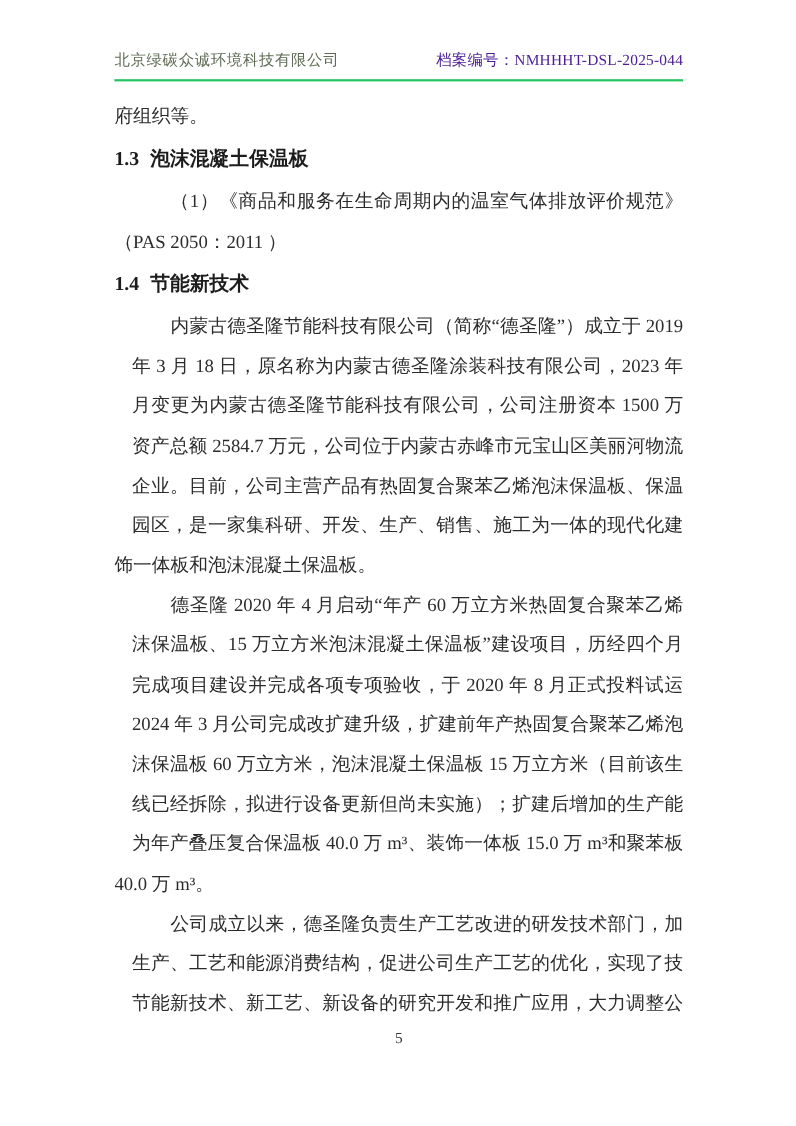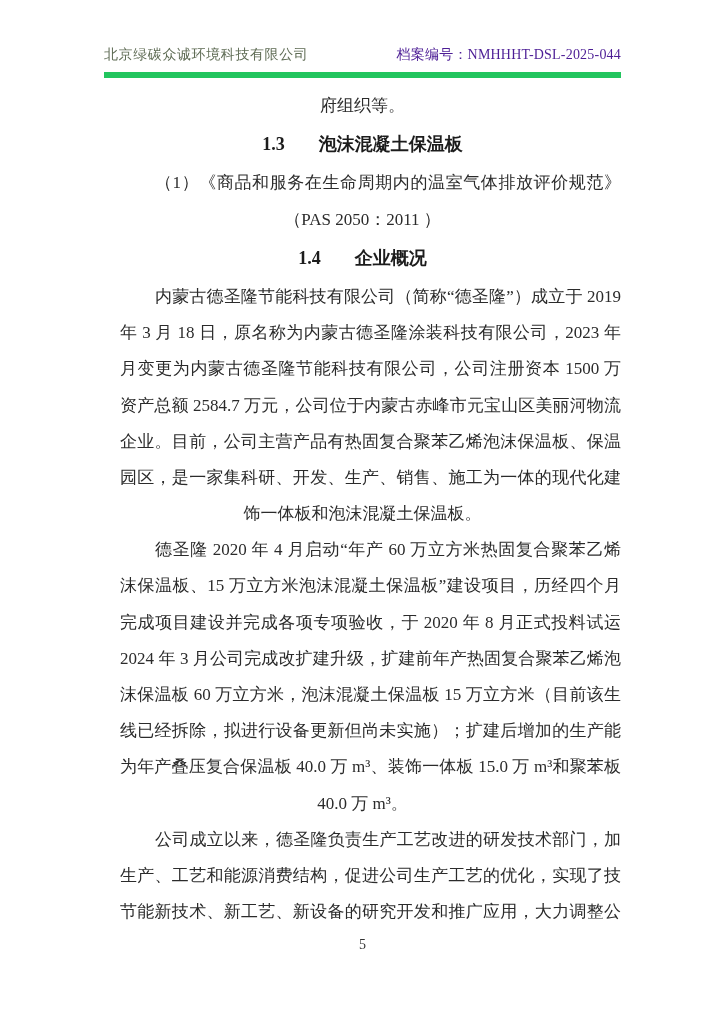--- a/index.html
+++ b/index.html
@@ -20,21 +20,21 @@
   
   .header {
     position: absolute;
     left: 104px;
     top: 46px;
     width: 517px;
     display: flex;
     justify-content: space-between;
     align-items: baseline;
     padding-bottom: 8px;
-    border-bottom: 6px solid #22c55e;
+    border-bottom: 2px solid #22c55e;
     font-size: 14px;
   }
   .company {
     color: #5e6b54;
     letter-spacing: 0.6px;
   }
   .archive {
     color: #4c1d95;
     letter-spacing: 0.2px;
     white-space: nowrap;
@@ -45,38 +45,38 @@
     left: 104px;
     top: 88px;
     width: 517px;
     font-size: 17px;
     color: #2b2b2b;
   }
   .line {
     height: 36.2px;
     line-height: 36.2px;
     overflow: hidden;
-    text-align: center;
+    text-align: left;
   }
   .j {                       
     text-align: justify;
     text-align-last: justify;
     margin-left: 16px;
   }
   .ind {                     
     text-indent: 35px;
   }
   .heading {
     font-weight: bold;
     font-size: 18px;
     color: #1c1c1c;
     margin-top: 2px;
     margin-bottom: 3px;
   }
-  .hnum { margin-right: 34px; }
+  .hnum { margin-right: 10px; }
   
   .pagenum {
     position: absolute;
     top: 935px;
     left: 104px;
     width: 517px;
     text-align: center;
     font-size: 14px;
     color: #333333;
     line-height: 20px;
@@ -97,21 +97,21 @@
     <div class="line">府组织等。</div>
 
     <div class="line heading">
       <span class="hnum">1.3</span><span>泡沫混凝土保温板</span>
     </div>
 
     <div class="line j ind">（1）《商品和服务在生命周期内的温室气体排放评价规范》</div>
     <div class="line">（PAS 2050：2011 ）</div>
 
     <div class="line heading">
-      <span class="hnum">1.4</span><span>企业概况</span>
+      <span class="hnum">1.4</span><span>节能新技术</span>
     </div>
 
     <div class="line j ind">内蒙古德圣隆节能科技有限公司（简称“德圣隆”）成立于 2019</div>
     <div class="line j">年 3 月 18 日，原名称为内蒙古德圣隆涂装科技有限公司，2023 年 3</div>
     <div class="line j">月变更为内蒙古德圣隆节能科技有限公司，公司注册资本 1500 万元，</div>
     <div class="line j">资产总额 2584.7 万元，公司位于内蒙古赤峰市元宝山区美丽河物流</div>
     <div class="line j">企业。目前，公司主营产品有热固复合聚苯乙烯泡沫保温板、保温装</div>
     <div class="line j">园区，是一家集科研、开发、生产、销售、施工为一体的现代化建材</div>
     <div class="line">饰一体板和泡沫混凝土保温板。</div>
 

